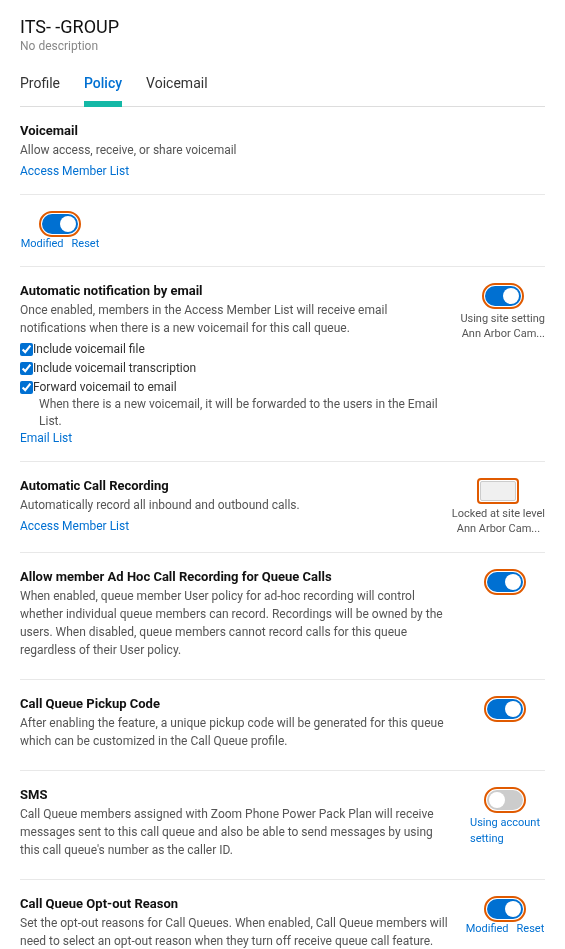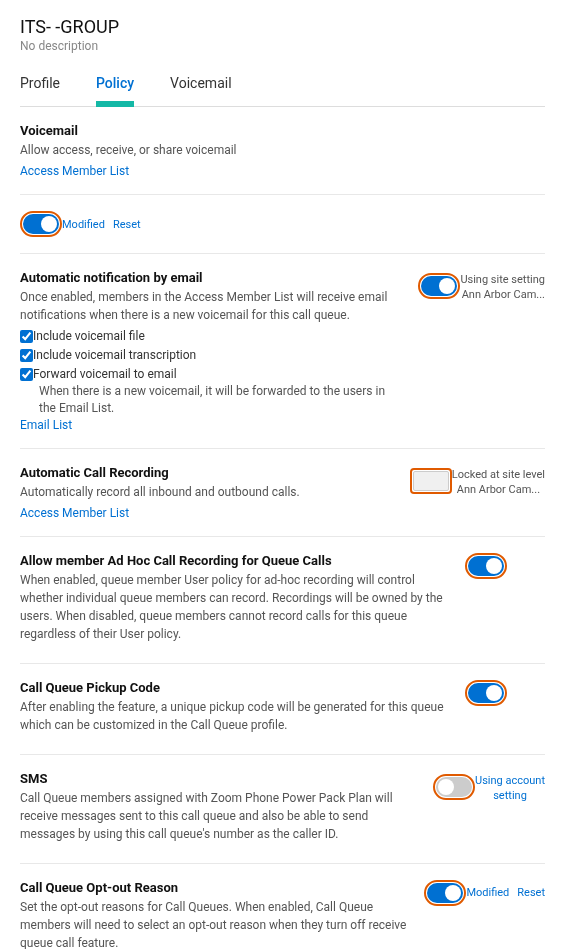--- a/index.html
+++ b/index.html
@@ -20,21 +20,21 @@
       color: #111;
       margin-bottom: 2px;
     }
     .page-subtitle {
       font-size: 12px;
       color: #888;
       margin-bottom: 14px;
     }
     .tabs {
       display: flex;
-      gap: 36px;
+      gap: 24px;
       border-bottom: 1px solid #ddd;
       margin-bottom: 0;
     }
     .tab {
       padding: 8px 0 10px;
       font-size: 14px;
       cursor: pointer;
       color: #333;
       border-bottom: 2px solid transparent;
       margin-bottom: -1px;
@@ -70,21 +70,21 @@
       margin-bottom: 4px;
     }
     .link {
       color: #0070d2;
       font-size: 12px;
       cursor: pointer;
       text-decoration: none;
     }
     .toggle-area {
       display: flex;
-      flex-direction: row;
+      flex-direction: column;
       align-items: center;
       min-width: 80px;
     }
     .toggle-row {
       display: flex;
       align-items: center;
       gap: 6px;
     }
     .toggle-wrapper {
       border: 2px solid #e05a00;
@@ -306,21 +306,21 @@
         <div class="section-desc">Call Queue members assigned with Zoom Phone Power Pack Plan will receive messages sent to this call queue and also be able to send messages by using this call queue's number as the caller ID.</div>
       </div>
       <div class="toggle-area">
         <div class="toggle-row">
           <div class="toggle-wrapper">
             <div class="toggle off">
               <div class="toggle-knob"></div>
             </div>
           </div>
         </div>
-        <div class="toggle-meta" style="color:#0070d2;text-align:center;">Using account<br>setting</div>
+        <div class="toggle-meta" style="color:#0070d2;text-align:left;">Using account<br>setting</div>
       </div>
     </div>
   </div>
 
   <div class="section">
     <div class="section-row">
       <div class="section-content">
         <div class="section-title">Call Queue Opt-out Reason</div>
         <div class="section-desc">Set the opt-out reasons for Call Queues. When enabled, Call Queue members will need to select an opt-out reason when they turn off receive queue call feature.</div>
       </div>

